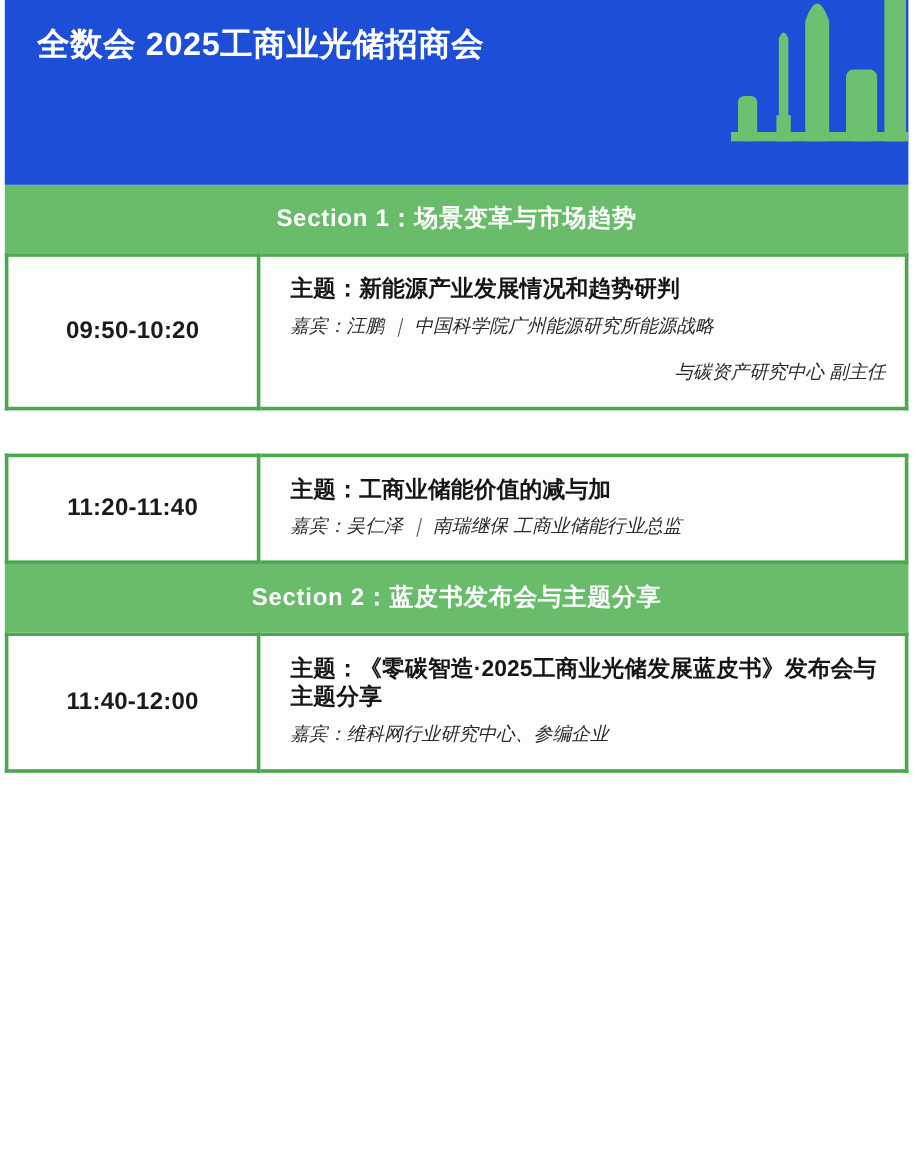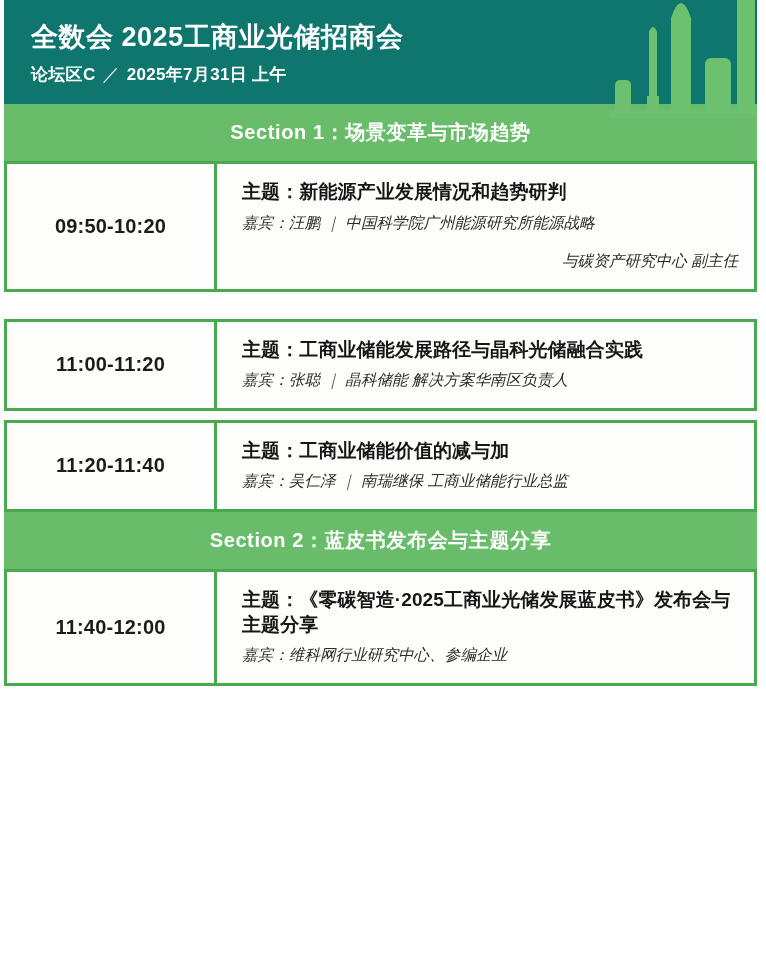--- a/index.html
+++ b/index.html
@@ -18,22 +18,22 @@
     width: 766px;
     height: 972px;
     box-sizing: border-box;
     padding: 0 9px 0 4px;
     background: #ffffff;
   }
 
   
   .header {
     position: relative;
-    height: 104px;
-    background: #0f766e;
+    height: 154px;
+    background: #1d4ed8;
     overflow: visible;
     box-sizing: border-box;
   }
   .header-skyline {
     position: absolute;
     right: 0;
     top: -8px;
     width: 148px;
     height: 126px;
     pointer-events: none;
@@ -150,23 +150,20 @@
       <rect x="6" y="88" width="16" height="38" rx="5" fill="#6cc070"></rect>
       <path d="M40 118 L40 40 Q44 30 48 40 L48 118 Z" fill="#6cc070"></path>
       <rect x="38" y="104" width="12" height="22" fill="#6cc070"></rect>
       <path d="M62 126 L62 26 Q72 -4 82 26 L82 126 Z" fill="#6cc070"></path>
       <rect x="96" y="66" width="26" height="60" rx="6" fill="#6cc070"></rect>
       <rect x="128" y="2" width="18" height="124" fill="#6cc070"></rect>
       <rect x="0" y="118" width="148" height="8" fill="#6cc070"></rect>
     </svg>
     <div class="header-text">
       <div class="event-title">全数会 2025工商业光储招商会</div>
-      <div class="event-subtitle">
-        <span>论坛区C</span><span class="subtitle-sep">／</span><span>2025年7月31日 上午</span>
-      </div>
     </div>
   </div>
 
   <div class="section-banner">Section 1：场景变革与市场趋势</div>
 
   <table class="sched-table">
     <tbody>
       <tr class="sched-row">
         <td class="cell-time">09:50-10:20</td>
         <td class="cell-detail">
@@ -182,29 +179,20 @@
         </tr>
 
       <tr class="spacer-row">
           <td colspan="2"></td>
         </tr>
 
       <tr class="spacer-row">
           <td colspan="2"></td>
         </tr>
 
-      <tr class="sched-row">
-        <td class="cell-time">11:00-11:20</td>
-        <td class="cell-detail">
-          <div class="topic">主题：工商业储能发展路径与晶科光储融合实践</div>
-          <div class="guest">
-            <span>嘉宾：张聪</span><span class="bar">｜</span><span>晶科储能 解决方案华南区负责人</span>
-          </div>
-        </td>
-      </tr>
       <tr class="spacer-row">
           <td colspan="2"></td>
         </tr>
 
       <tr class="sched-row">
         <td class="cell-time">11:20-11:40</td>
         <td class="cell-detail">
           <div class="topic">主题：工商业储能价值的减与加</div>
           <div class="guest">
             <span>嘉宾：吴仁泽</span><span class="bar">｜</span><span>南瑞继保 工商业储能行业总监</span>

